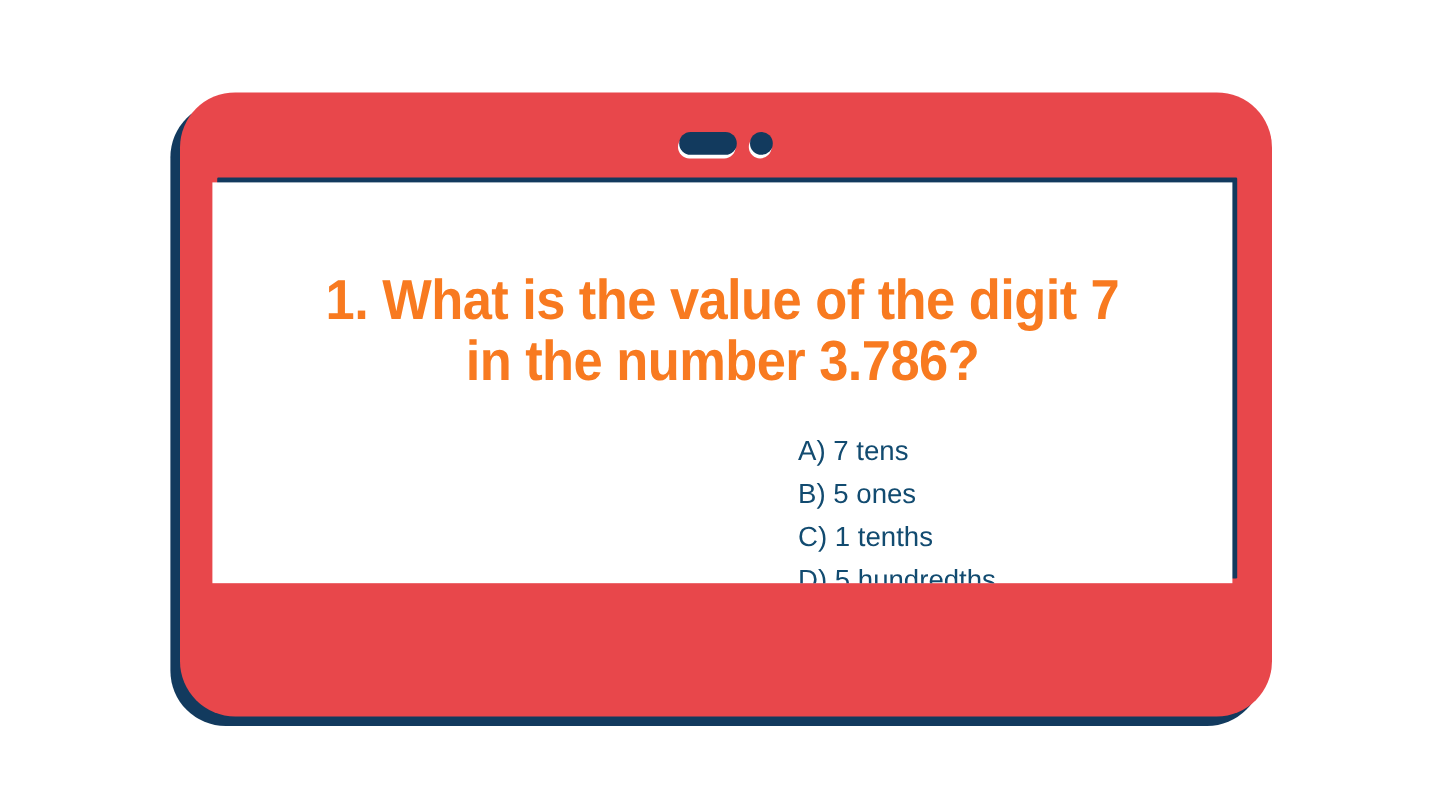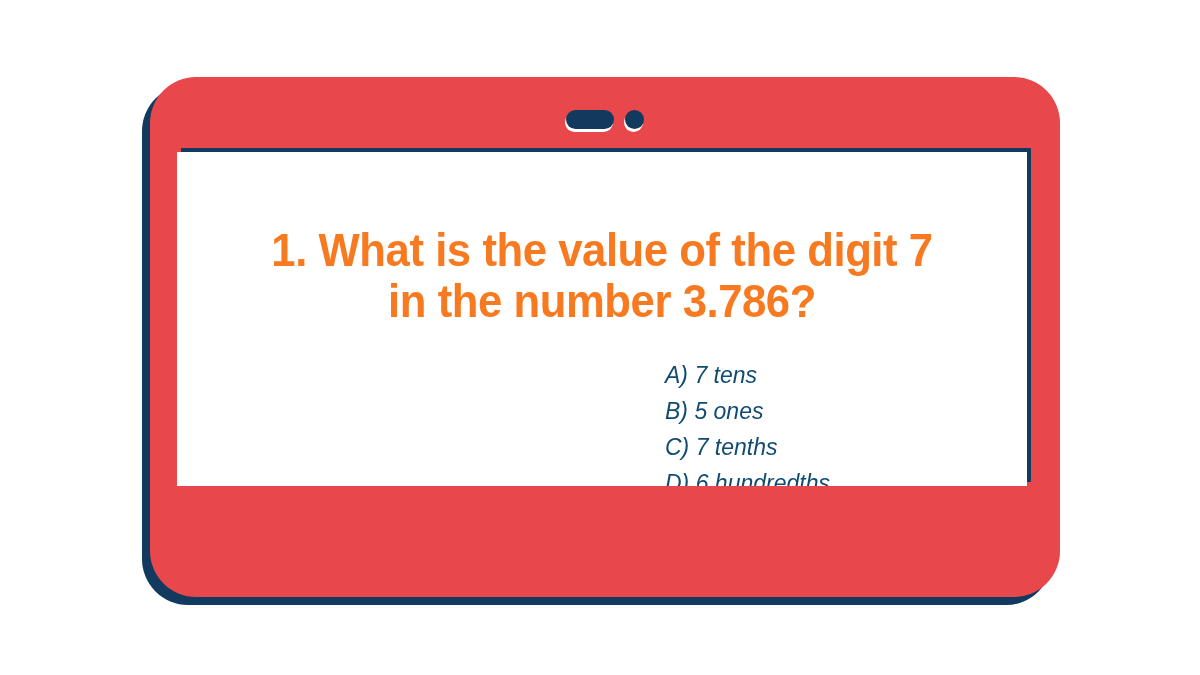--- a/index.html
+++ b/index.html
@@ -133,21 +133,20 @@
   }
 
   
   .options {
     position: absolute;
     left: 488px;
     top: 205px;
     width: 340px;
     display: flex;
     flex-direction: column;
-    font-style: italic;
   }
   .option-item {
     color: #124B70;
     font-family: "Liberation Sans", sans-serif;
     font-size: 23px;
     line-height: 36px;
     font-weight: 400;
     white-space: nowrap;
     text-align: left;
   }
@@ -172,22 +171,22 @@
 
     <div class="screen">
       <div class="screen-inner">
 
         <div class="question-title">1. What is the value of the digit 7
 in the number 3.786?</div>
 
         <div class="options">
           <div class="option-item">A) 7 tens</div>
           <div class="option-item">B) 5 ones</div>
-          <div class="option-item">C) 7 tenths</div>
-          <div class="option-item">D) 6 hundredths</div>
+          <div class="option-item">C) 1 tenths</div>
+          <div class="option-item">D) 5 hundredths</div>
         </div>
 
       </div>
     </div>
 
   </div>
 
 </div>
 
 </body></html>

